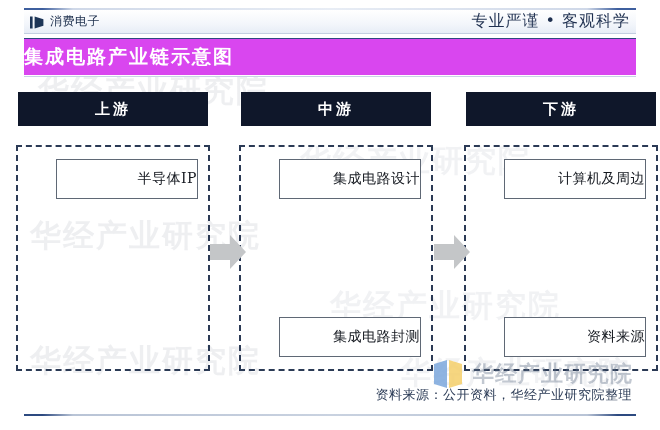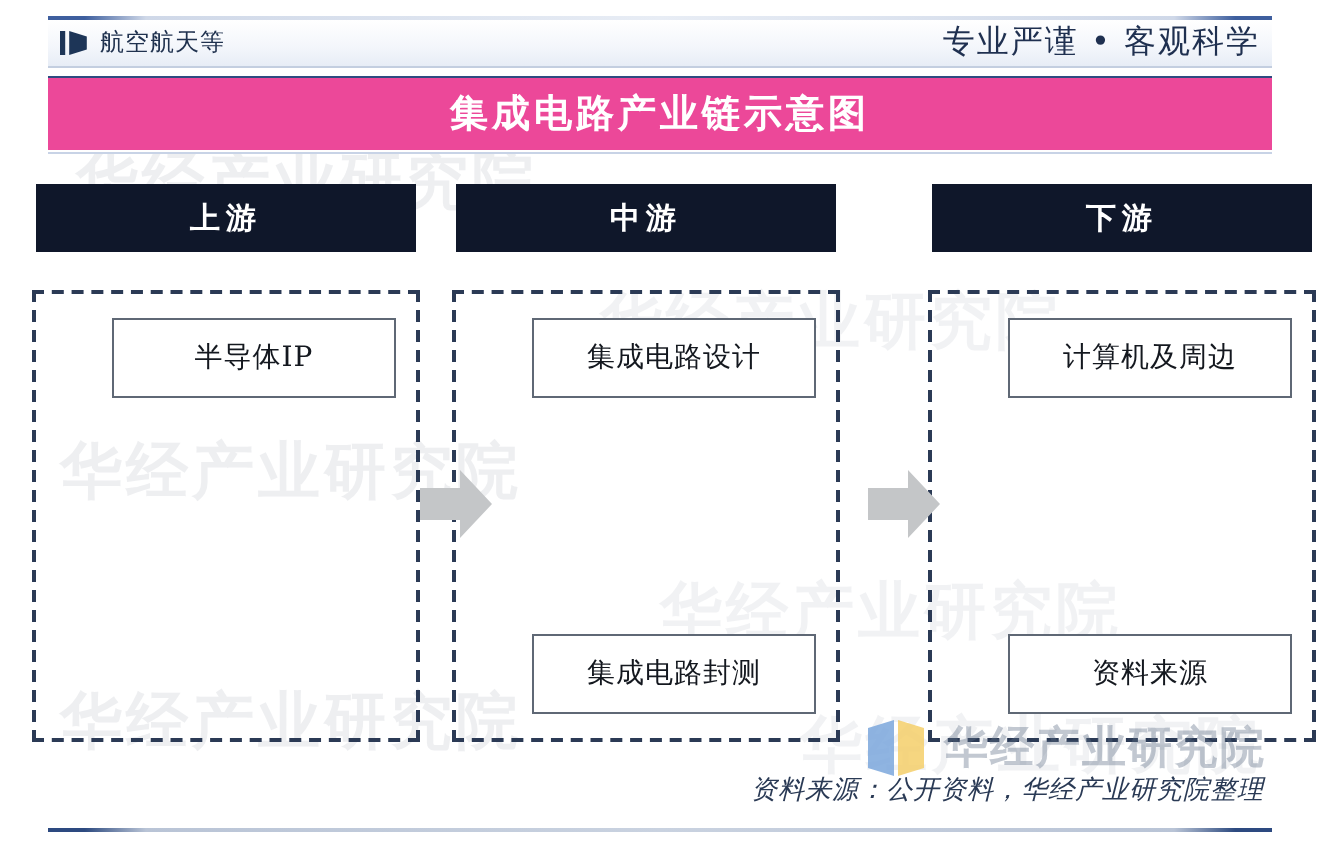--- a/index.html
+++ b/index.html
@@ -81,26 +81,26 @@
     color: #1f3050;
     letter-spacing: 1px;
     font-family: "DejaVu Sans", "Liberation Sans", sans-serif;
   }
 
   
   .title-bar {
     position: absolute;
     left: 24px; right: 24px; top: 38px;
     height: 36px;
-    background: #ec4899;
+    background: #d946ef;
     border-top: 1px solid #2d4a80;
     box-shadow: 0 1px 0 #ffffff;
     display: flex;
     align-items: center;
-    justify-content: center;
+    justify-content: flex-start;
   }
   .title-text {
     color: #ffffff;
     font-size: 19px;
     font-weight: bold;
     letter-spacing: 2px;
     font-family: "DejaVu Sans", "Liberation Sans", sans-serif;
   }
   .title-underline {
     position: absolute;
@@ -115,21 +115,21 @@
     left: 0; top: 92px;
     width: 660px;
     height: 290px;
   }
   .col {
     position: absolute;
     top: 0;
     width: 190px;
   }
   .col-1 { left: 18px; }
-  .col-2 { left: 228px; }
+  .col-2 { left: 241px; }
   .col-3 { left: 466px; }
 
   .col-header {
     height: 34px;
     background: #0f172a;
     display: flex;
     align-items: center;
     justify-content: center;
   }
   .col-header-text {
@@ -161,21 +161,21 @@
     display: flex;
     flex-direction: column;
     justify-content: space-between;
   }
   .item-box {
     height: 38px;
     border: 1px solid #5f6875;
     background: #ffffff;
     display: flex;
     align-items: center;
-    justify-content: center;
+    justify-content: flex-end;
     margin-left: 28px;
   }
   .item-text {
     font-size: 14px;
     color: #14181f;
     font-family: "DejaVu Serif", "Liberation Serif", serif;
     letter-spacing: 0.5px;
     white-space: nowrap;
   }
 
@@ -213,21 +213,20 @@
   }
   .source {
     position: absolute;
     right: 28px;
     top: 386px;
     font-size: 13px;
     color: #2a3a55;
     font-family: "DejaVu Sans", "Liberation Sans", sans-serif;
     letter-spacing: 0.5px;
     white-space: nowrap;
-    font-style: italic;
   }
   .bottom-rule {
     position: absolute;
     left: 24px; right: 24px; bottom: 14px;
     height: 2px;
     background: linear-gradient(90deg,#2d4a80 0%,#2d4a80 3%,#b9c4d6 8%,#c9d2e0 50%,#b9c4d6 92%,#2d4a80 97%,#2d4a80 100%);
   }
 </style>
 </head>
 <body>
@@ -244,21 +243,21 @@
   <div class="top-rule"></div>
 
   <div class="header">
     <div class="brand">
       <span class="brand-icon">
         <svg width="14" height="13" viewBox="0 0 14 13" xmlns="http://www.w3.org/2000/svg">
           <rect x="0" y="0.5" width="2.6" height="12" fill="#1d3557"></rect>
           <path d="M4.6 0.5 L13.4 3.2 L13.4 9.8 L4.6 12.5 Z" fill="#1d3557"></path>
         </svg>
       </span>
-      <span class="brand-label">航空航天等</span>
+      <span class="brand-label">消费电子</span>
     </div>
     <div class="tagline">专业严谨 • 客观科学</div>
   </div>
 
   <div class="title-bar">
     <span class="title-text">集成电路产业链示意图</span>
   </div>
   <div class="title-underline"></div>
 
   <div class="columns">

